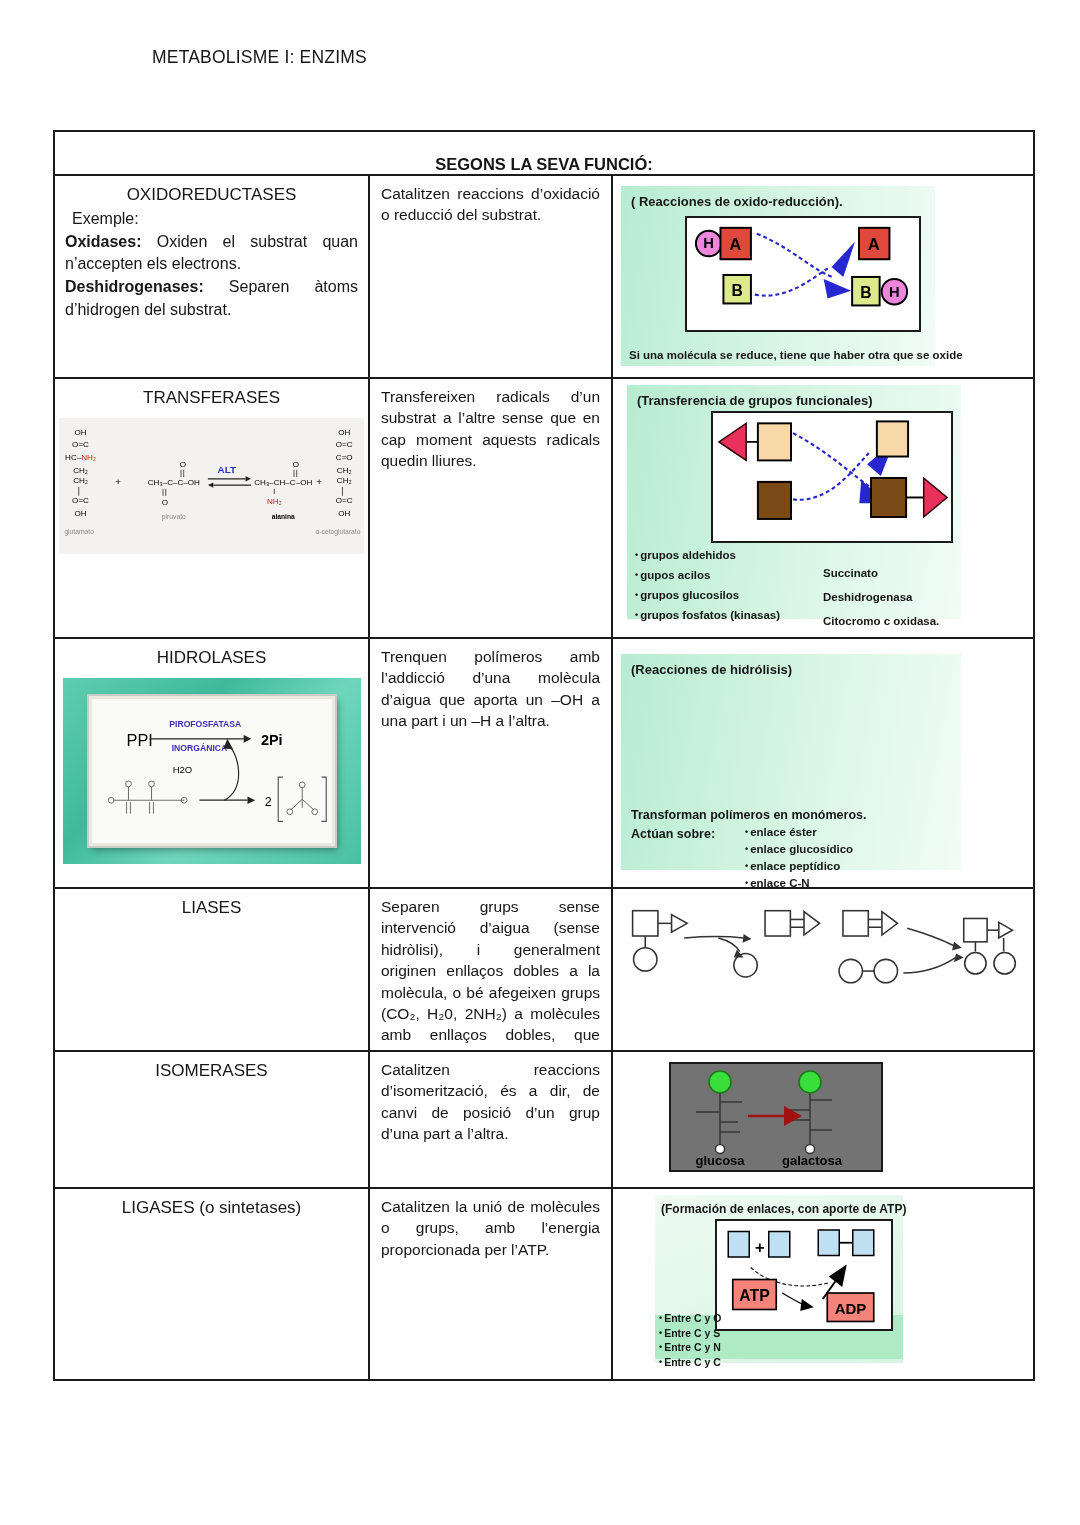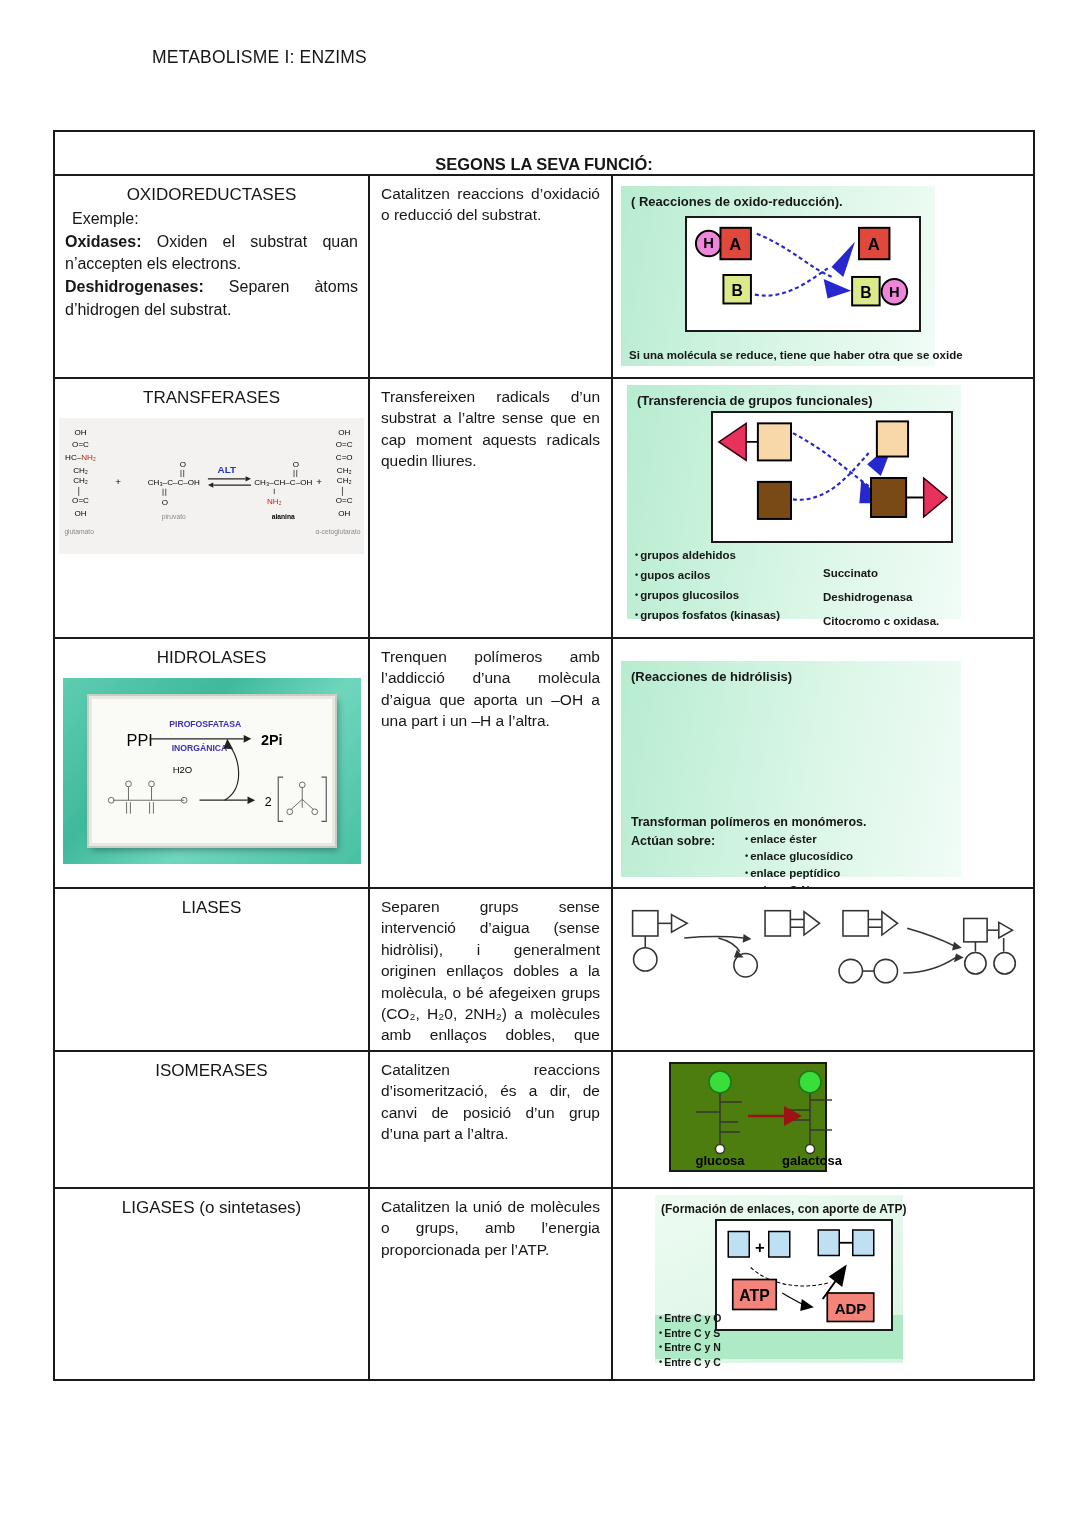--- a/index.html
+++ b/index.html
@@ -23,21 +23,21 @@
   .blist{font-weight:700;font-size:11.5px;position:absolute;line-height:20px}
   .blist li{list-style:none}
   .blist li::before{content:"•";margin-right:2px;font-size:9px;vertical-align:1px}
   .foot{position:absolute;left:8px;bottom:5px;font-weight:700;font-size:11.5px;white-space:nowrap}
   .examples{position:absolute;font-weight:700;font-size:11.5px;line-height:24px}
   .notes{position:absolute;font-weight:700;font-size:12.5px;line-height:19px}
   .hydro-img{margin:10px auto 0 auto;width:298px;height:186px;position:relative;
      background:linear-gradient(135deg,#5ecdb0 0%,#3fb99b 35%,#6fd6bc 60%,#49c0a2 100%)}
   .hydro-panel{position:absolute;left:26px;top:18px;right:26px;bottom:18px;background:#fafaf6;
      border:3px solid #e9e9e2;box-shadow:0 0 0 2px #c9cdc6,3px 4px 7px rgba(0,0,0,.35)}
-  .iso-box{margin:10px 0 16px 56px;width:158px;height:110px;border:2px solid #1a1a1a;background:#4d7c0f}
+  .iso-box{margin:10px 0 16px 56px;width:214px;height:110px;border:2px solid #1a1a1a;background:#737373}
   .lig-panel{position:absolute;left:42px;top:6px;width:248px;height:168px;
      background:linear-gradient(160deg,#eefbf2 0%,#d7f4e2 100%)}
   .lig-strip{position:absolute;left:0;top:120px;width:100%;height:44px;background:#aeeac6}
   .lig-cap{font-weight:700;font-size:12px;padding:7px 0 0 6px;white-space:nowrap;position:relative;z-index:2}
   svg text{font-family:"Liberation Sans",sans-serif}
 </style>
 </head>
 <body>
 
 <h1 class="page-title">METABOLISME I: ENZIMS</h1>
@@ -213,21 +213,21 @@
               <circle cx="232" cy="116" r="3" fill="none"></circle>
           </g>
         </svg>
       </div>
     </div>
   </div>
   <div class="cell c2">
     <p class="fn">Trenquen polímeros amb l’addicció d’una molècula d’aigua que aporta un –OH a una part i un –H a l’altra.</p>
   </div>
   <div class="cell c3">
-    <div class="gpanel" style="left:8px;top:22px;width:340px;height:216px">
+    <div class="gpanel" style="left:8px;top:15px;width:340px;height:216px">
       <div class="cap">(Reacciones de hidrólisis)</div>
       <div class="notes" style="left:10px;top:152px">
         <div>Transforman polímeros en monómeros.</div>
         <div>Actúan sobre:</div>
       </div>
       <ul class="blist" style="left:124px;top:170px;line-height:17px">
         <li>enlace éster</li>
         <li>enlace glucosídico</li>
         <li>enlace peptídico</li>
         <li>enlace C-N</li>

